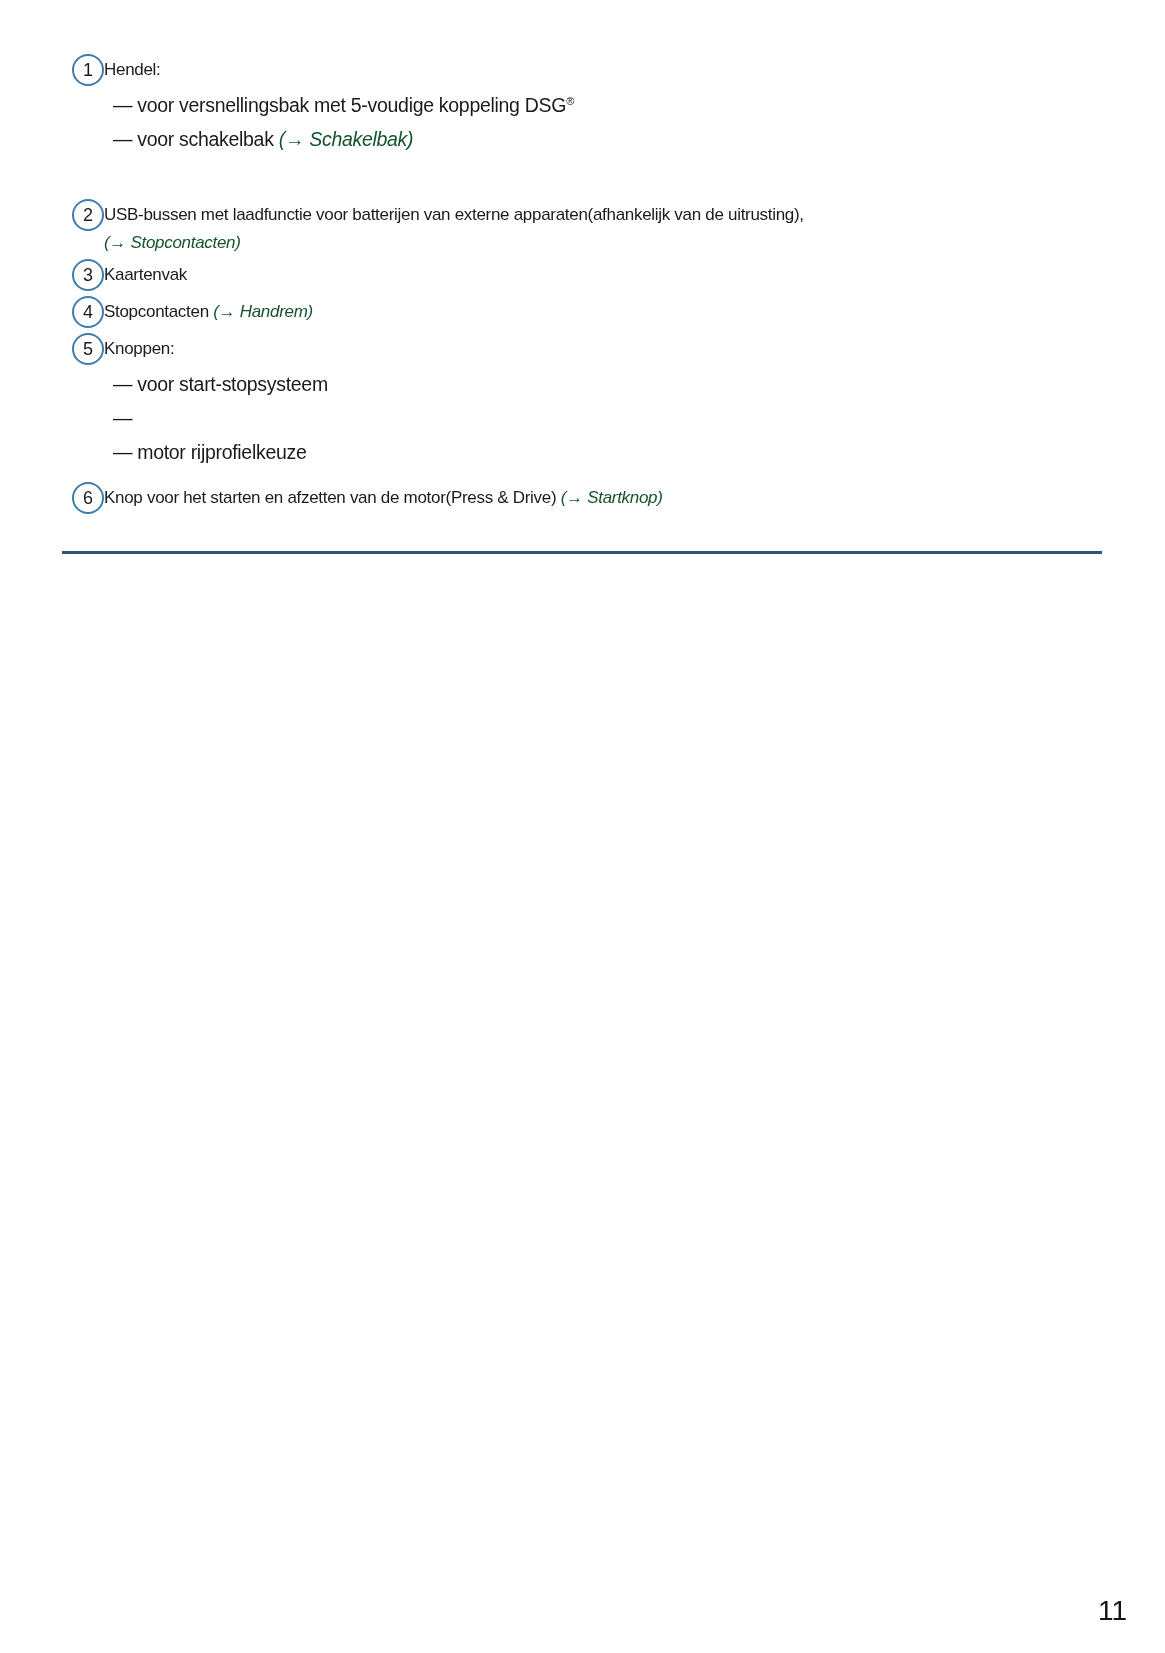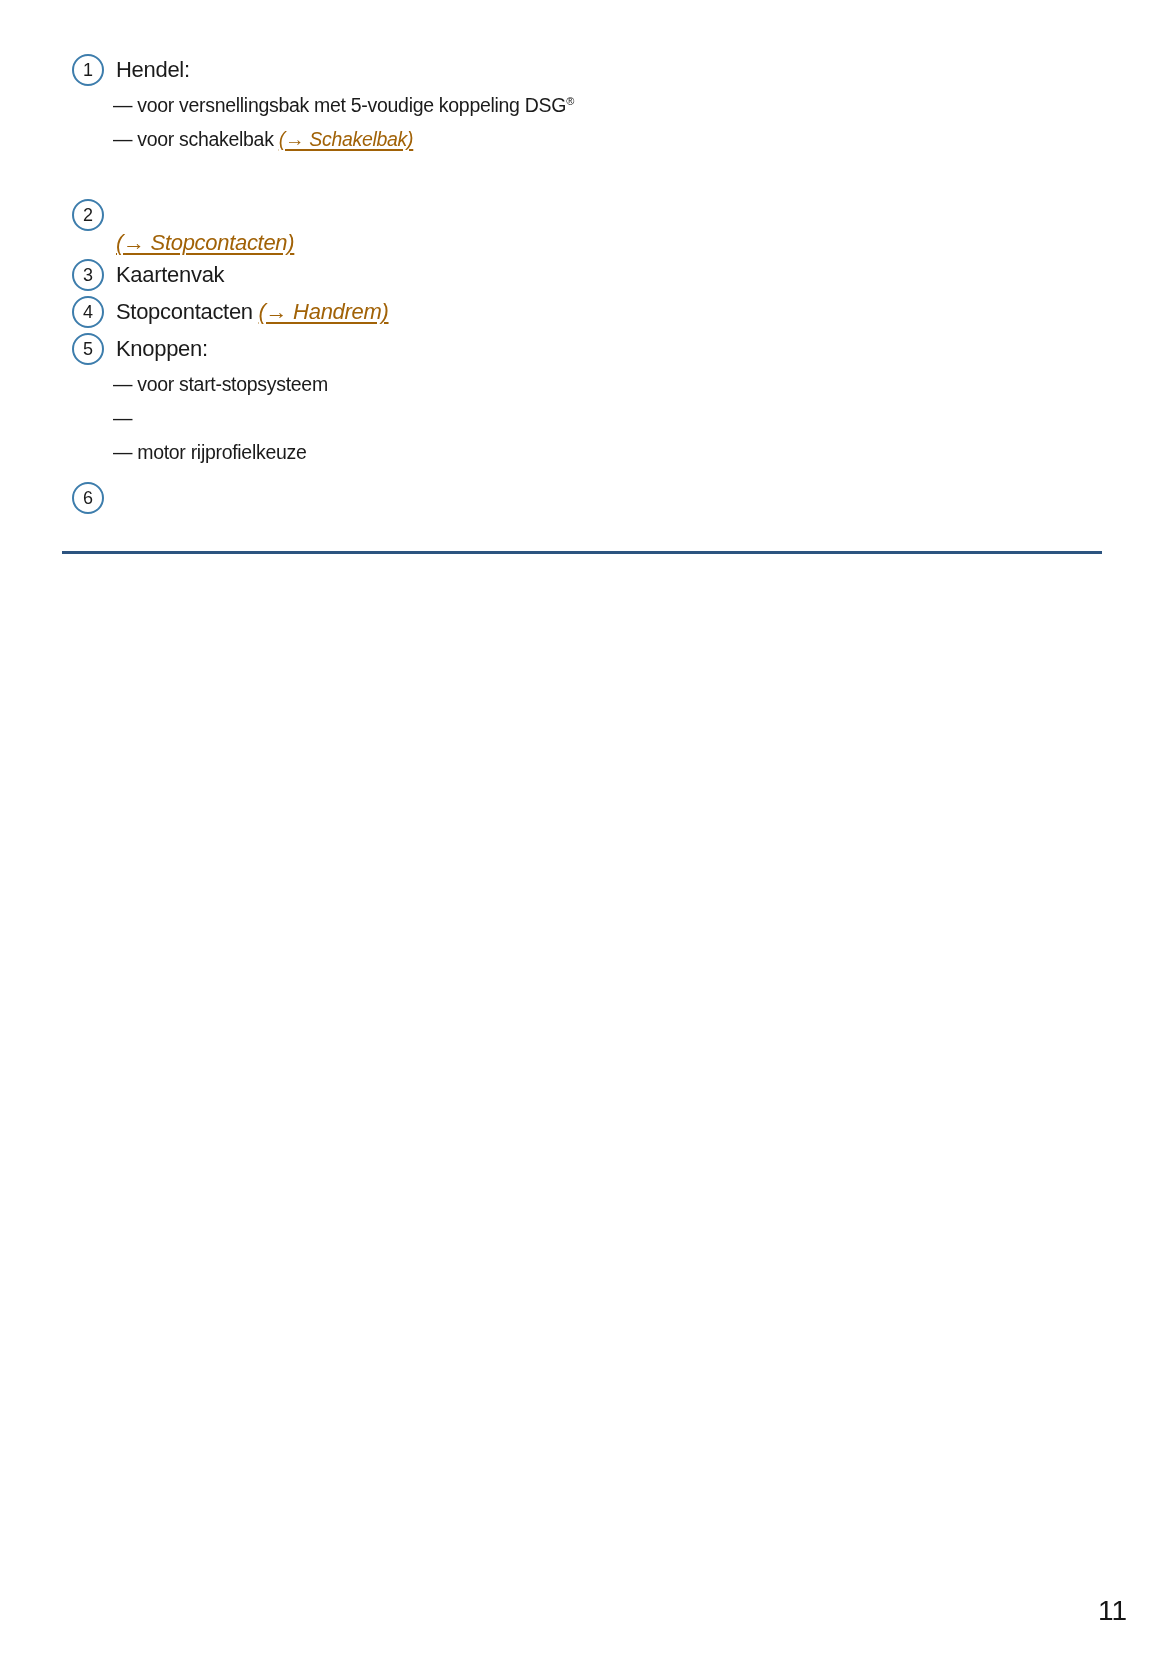--- a/index.html
+++ b/index.html
@@ -35,45 +35,43 @@
     border: 2px solid #3d7dac;
     border-radius: 50%;
     display: flex;
     align-items: center;
     justify-content: center;
     font-size: 18px;
     color: #1b1b1b;
     background: #ffffff;
   }
   .item-text {
-    margin-left: 12px;
-    font-size: 22px;
+    font-size: 17px;
     line-height: 28px;
     padding-top: 2px;
     max-width: 930px;
     letter-spacing: -0.3px;
   }
   .sub-item {
     margin-left: 41px;
     display: flex;
     font-size: 19.5px;
     line-height: 34px;
     letter-spacing: -0.3px;
   }
   .sub-item.first {
     margin-top: 2px;
   }
   .dash {
     margin-right: 5px;
     flex: none;
   }
   .xref {
-    color: #a16207;
+    color: #14532d;
     font-style: italic;
-    text-decoration: underline;
     text-decoration-thickness: 1.5px;
     text-underline-offset: 3px;
     cursor: pointer;
   }
   sup {
     font-size: 11px;
     line-height: 0;
   }
   
   .mt-0  { margin-top: 0; }
@@ -110,21 +108,21 @@
       <div class="sub-item first">
         <span class="dash">—</span>
         <span><span>voor versnellingsbak met 5-voudige koppeling DSG</span><sup>®</sup></span>
       </div>
       <div class="sub-item">
         <span class="dash">—</span>
         <span><span>voor schakelbak </span><span class="xref">(→ Schakelbak)</span></span>
       </div>
       <div class="item mt-43">
         <div class="num-circle">2</div>
-        <div class="item-text"><br><span class="xref">(→ Stopcontacten)</span></div>
+        <div class="item-text"><span>USB-bussen met laadfunctie voor batterijen van externe apparaten(afhankelijk van de uitrusting),</span><br><span class="xref">(→ Stopcontacten)</span></div>
       </div>
       <div class="item mt-2">
         <div class="num-circle">3</div>
         <div class="item-text"><span>Kaartenvak</span></div>
       </div>
       <div class="item mt-5">
         <div class="num-circle">4</div>
         <div class="item-text"><span>Stopcontacten </span><span class="xref">(→ Handrem)</span></div>
       </div>
       <div class="item mt-5">
@@ -137,18 +135,19 @@
       </div>
       <div class="sub-item">
         <span class="dash">—</span>
       </div>
       <div class="sub-item">
         <span class="dash">—</span>
         <span><span>motor rijprofielkeuze</span></span>
       </div>
       <div class="item mt-13">
         <div class="num-circle">6</div>
+        <div class="item-text"><span>Knop voor het starten en afzetten van de motor(Press &amp; Drive) </span><span class="xref">(→ Startknop)</span></div>
       </div>
     </div>
   <div class="separator"></div>
 </div>
 
 <div class="page-number">11</div>
 
 </body></html>

